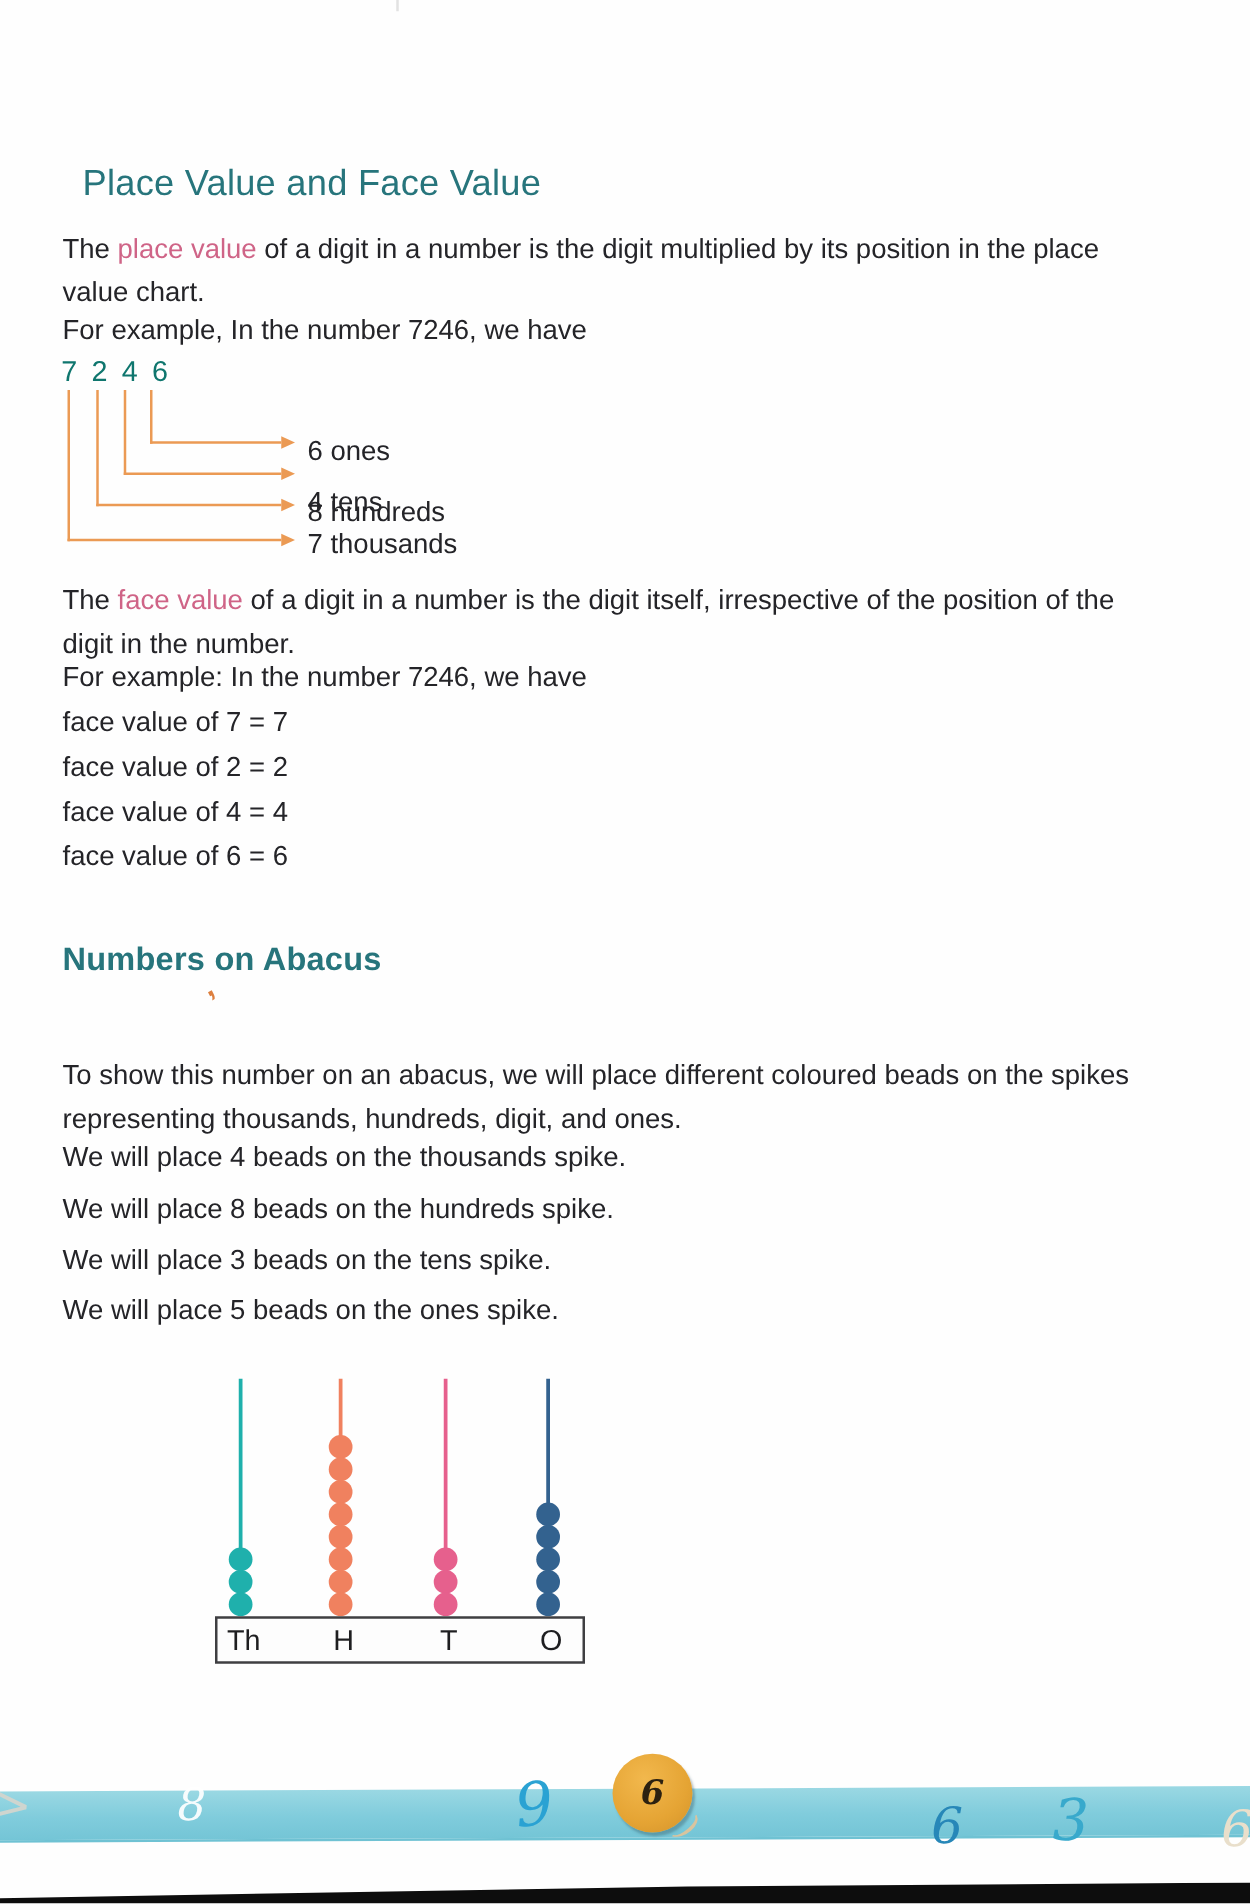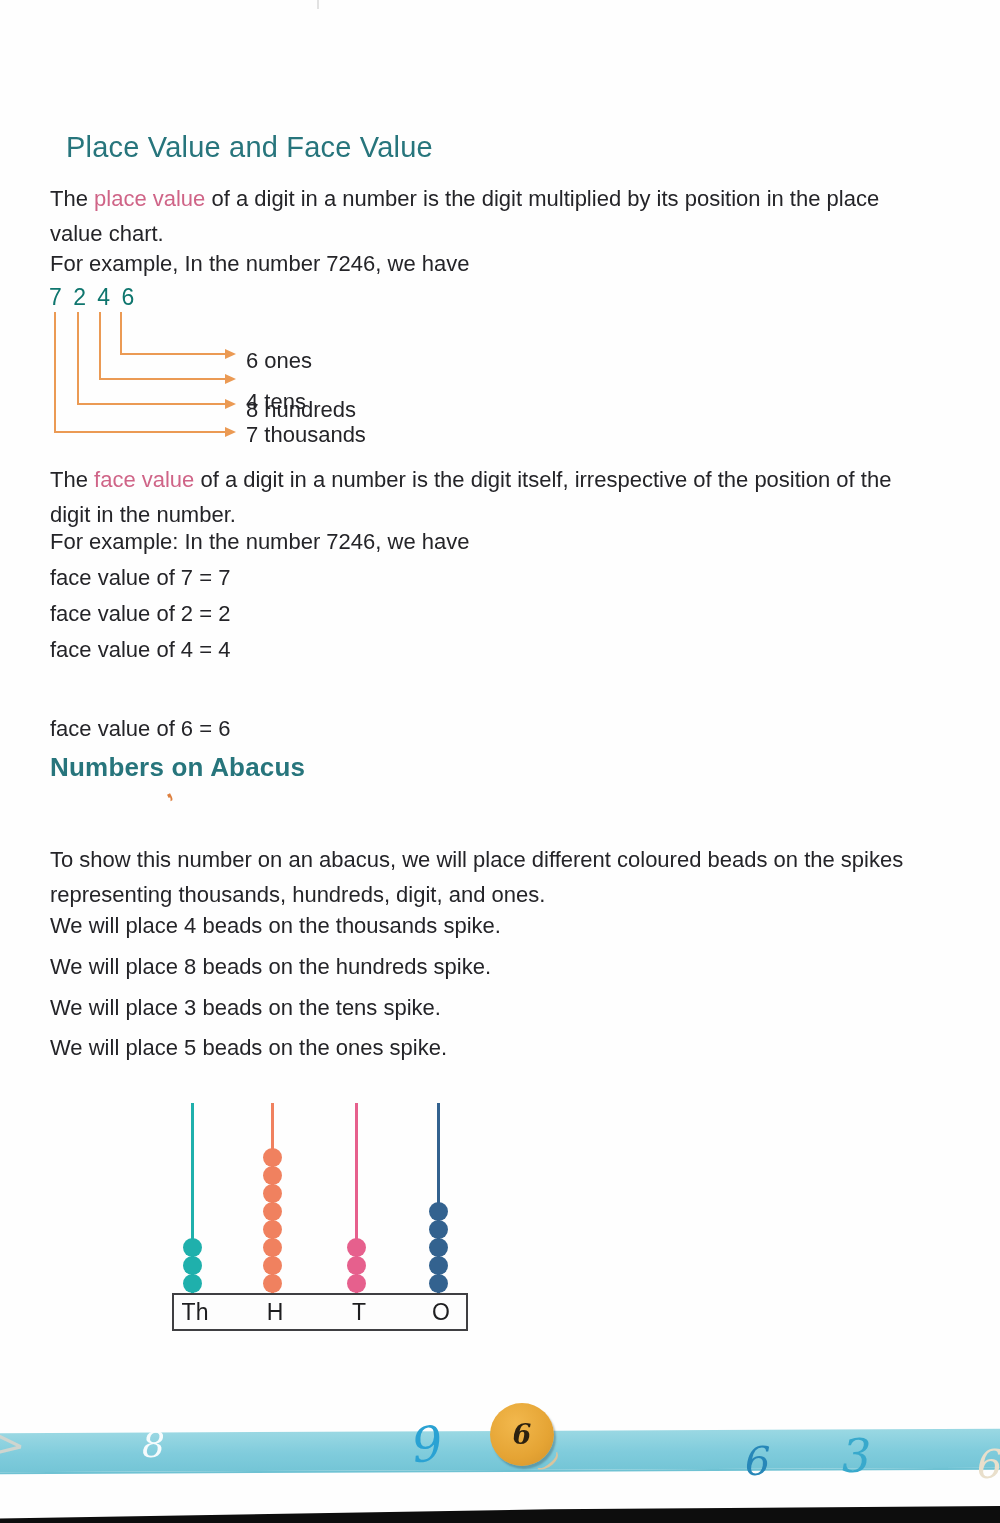--- a/index.html
+++ b/index.html
@@ -98,21 +98,21 @@
   <div class="body-block" style="top:462px;">
     <div><span>The </span><span class="hl">face value</span><span> of a digit in a number is the digit itself, irrespective of the position of the</span></div>
     <div>digit in the number.</div>
   </div>
 
   <div class="single" style="top:529px;">For example: In the number 7246, we have</div>
 
   <div class="single" style="top:565px;">face value of 7 = 7</div>
   <div class="single" style="top:601px;">face value of 2 = 2</div>
   <div class="single" style="top:637px;">face value of 4 = 4</div>
-  <div class="single" style="top:672px;margin-top:44px;">face value of 6 = 6</div>
+  <div class="single" style="top:672px;">face value of 6 = 6</div>
 
   <div class="h2">Numbers on Abacus</div>
   <span class="h2-mark">,</span>
 
 
   <div class="body-block" style="top:842px;">
     <div>To show this number on an abacus, we will place different coloured beads on the spikes</div>
     <div>representing thousands, hundreds, digit, and ones.</div>
   </div>
 

